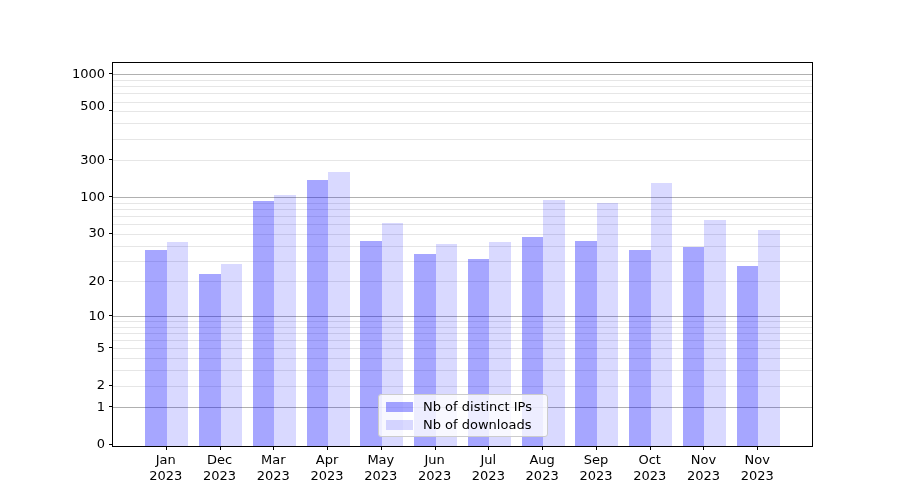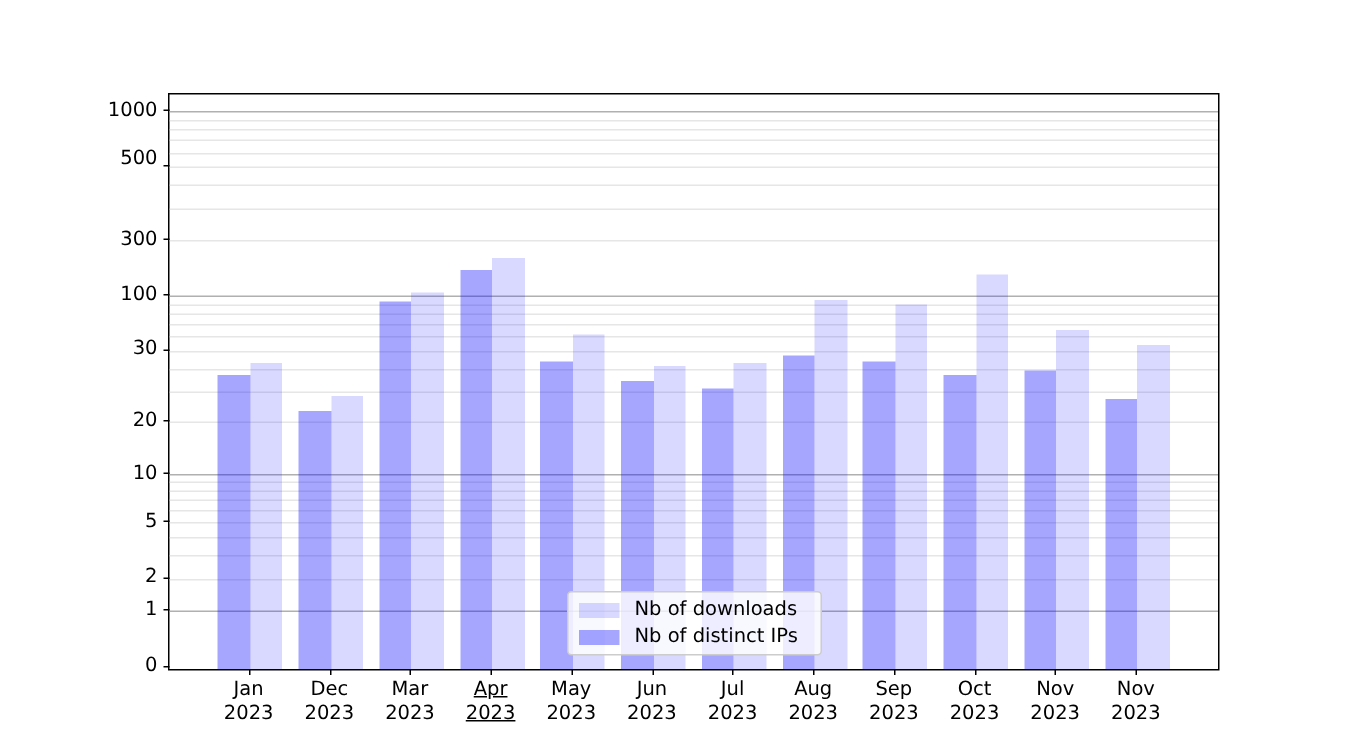--- a/index.html
+++ b/index.html
@@ -122,21 +122,21 @@
       <div class="xtick-label" style="left: 191.538px;">
         <div>Dec</div>
         <div>2023</div>
       </div>
       <div class="xtick-mark" style="left: 273.308px;"></div>
       <div class="xtick-label" style="left: 245.308px;">
         <div>Mar</div>
         <div>2023</div>
       </div>
       <div class="xtick-mark" style="left: 327.077px;"></div>
-      <div class="xtick-label" style="left: 299.077px; text-decoration: underline;">
+      <div class="xtick-label" style="left: 299.077px;">
         <div>Apr</div>
         <div>2023</div>
       </div>
       <div class="xtick-mark" style="left: 380.846px;"></div>
       <div class="xtick-label" style="left: 352.846px;">
         <div>May</div>
         <div>2023</div>
       </div>
       <div class="xtick-mark" style="left: 434.615px;"></div>
       <div class="xtick-label" style="left: 406.615px;">
@@ -170,21 +170,21 @@
       </div>
       <div class="xtick-mark" style="left: 757.231px;"></div>
       <div class="xtick-label" style="left: 729.231px;">
         <div>Nov</div>
         <div>2023</div>
       </div>
     </div>
 
   <div id="legend">
     <div class="legend-row">
+      <span class="legend-swatch" id="swatch-0" style="background: rgba(0, 0, 255, 0.35);"></span>
+      <span class="legend-label">Nb of distinct IPs</span>
+    </div>
+    <div class="legend-row">
       <span class="legend-swatch" id="swatch-1" style="background: rgba(0, 0, 255, 0.15);"></span>
       <span class="legend-label">Nb of downloads</span>
-    </div>
-    <div class="legend-row">
-      <span class="legend-swatch" id="swatch-0" style="background: rgba(0, 0, 255, 0.35);"></span>
-      <span class="legend-label">Nb of distinct IPs</span>
     </div>
   </div>
 </div>
 
 </body></html>

